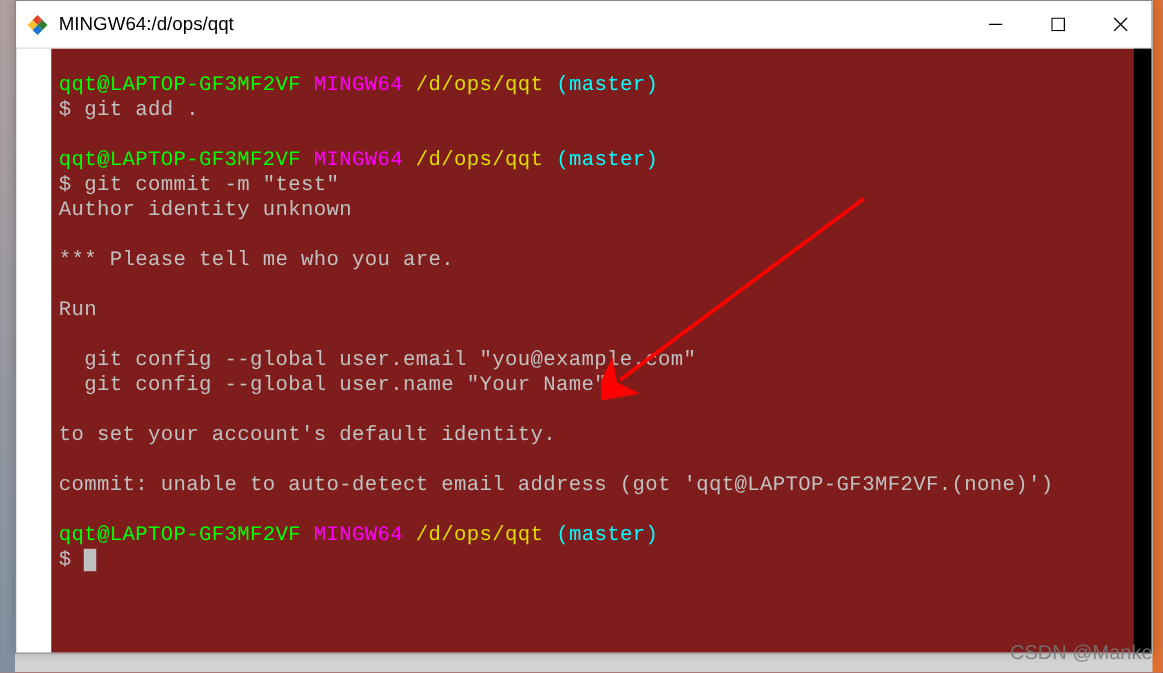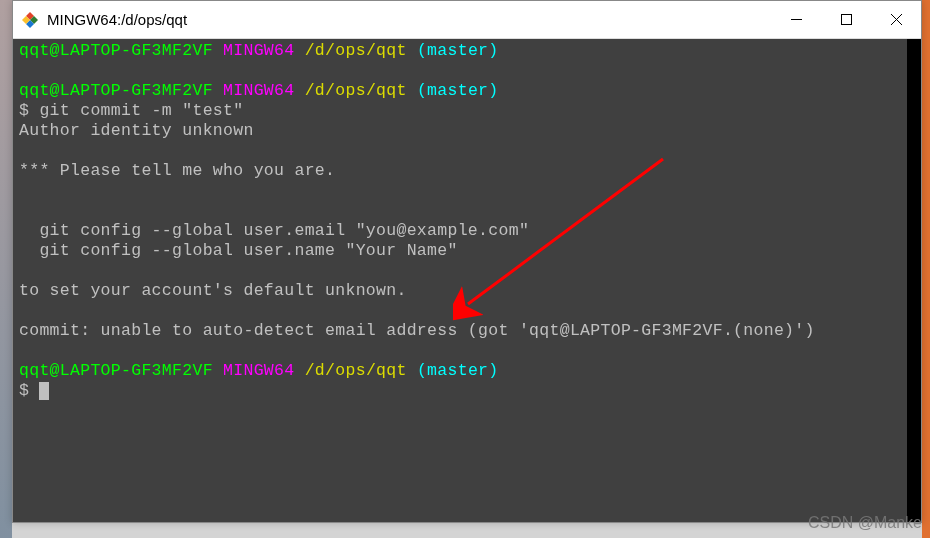--- a/index.html
+++ b/index.html
@@ -58,24 +58,25 @@
     .scrollbar-right {
       position: absolute;
       right: 0;
       top: 38px;
       bottom: 0;
       width: 14px;
       background: #000;
     }
     .terminal {
       flex: 1;
-      background: #404040;
-      padding: 2px 6px;
+      background: #7f1d1d;
+      padding: 19px 6px;
       overflow: hidden;
       position: relative;
+      margin-left: 28px;
     }
     .line {
       font-size: 16.5px;
       line-height: 20px;
       white-space: pre;
       color: #c0c0c0;
       letter-spacing: 0.3px;
     }
     .user { color: #00ff00; }
     .sys { color: #ff00ff; }
@@ -153,32 +154,34 @@
         <svg width="11" height="11" viewBox="0 0 11 11">
             <line x1="0" y1="0" x2="11" y2="11" stroke="#000" stroke-width="1"></line>
             <line x1="11" y1="0" x2="0" y2="11" stroke="#000" stroke-width="1"></line>
           </svg>
       </div>
     </div>
   </div>
 
   <div class="terminal">
     <div class="line"><span class="user">qqt@LAPTOP-GF3MF2VF</span> <span class="sys">MINGW64</span> <span class="path">/d/ops/qqt</span> <span class="branch">(master)</span></div>
+    <div class="line"><span class="prompt">$</span> <span>git add .</span></div>
     <div class="line"> </div>
     <div class="line"><span class="user">qqt@LAPTOP-GF3MF2VF</span> <span class="sys">MINGW64</span> <span class="path">/d/ops/qqt</span> <span class="branch">(master)</span></div>
     <div class="line"><span class="prompt">$</span> <span>git commit -m "test"</span></div>
     <div class="line">Author identity unknown</div>
     <div class="line"> </div>
     <div class="line">*** Please tell me who you are.</div>
     <div class="line"> </div>
+    <div class="line">Run</div>
     <div class="line"> </div>
     <div class="line">  git config --global user.email "you@example.com"</div>
     <div class="line">  git config --global user.name "Your Name"</div>
     <div class="line"> </div>
-    <div class="line">to set your account's default unknown.</div>
+    <div class="line">to set your account's default identity.</div>
     <div class="line"> </div>
     <div class="line">commit: unable to auto-detect email address (got 'qqt@LAPTOP-GF3MF2VF.(none)')</div>
     <div class="line"> </div>
     <div class="line"><span class="user">qqt@LAPTOP-GF3MF2VF</span> <span class="sys">MINGW64</span> <span class="path">/d/ops/qqt</span> <span class="branch">(master)</span></div>
     <div class="line"><span class="prompt">$</span> <span class="cursor"></span></div>
 
     <svg class="arrow-annotation" width="220" height="170">
       <defs>
         <marker id="arrhd" markerWidth="12" markerHeight="12" refX="2" refY="6" orient="auto">
           <path d="M0,0 L12,6 L0,12 L3,6 Z" fill="#ff0000"></path>

